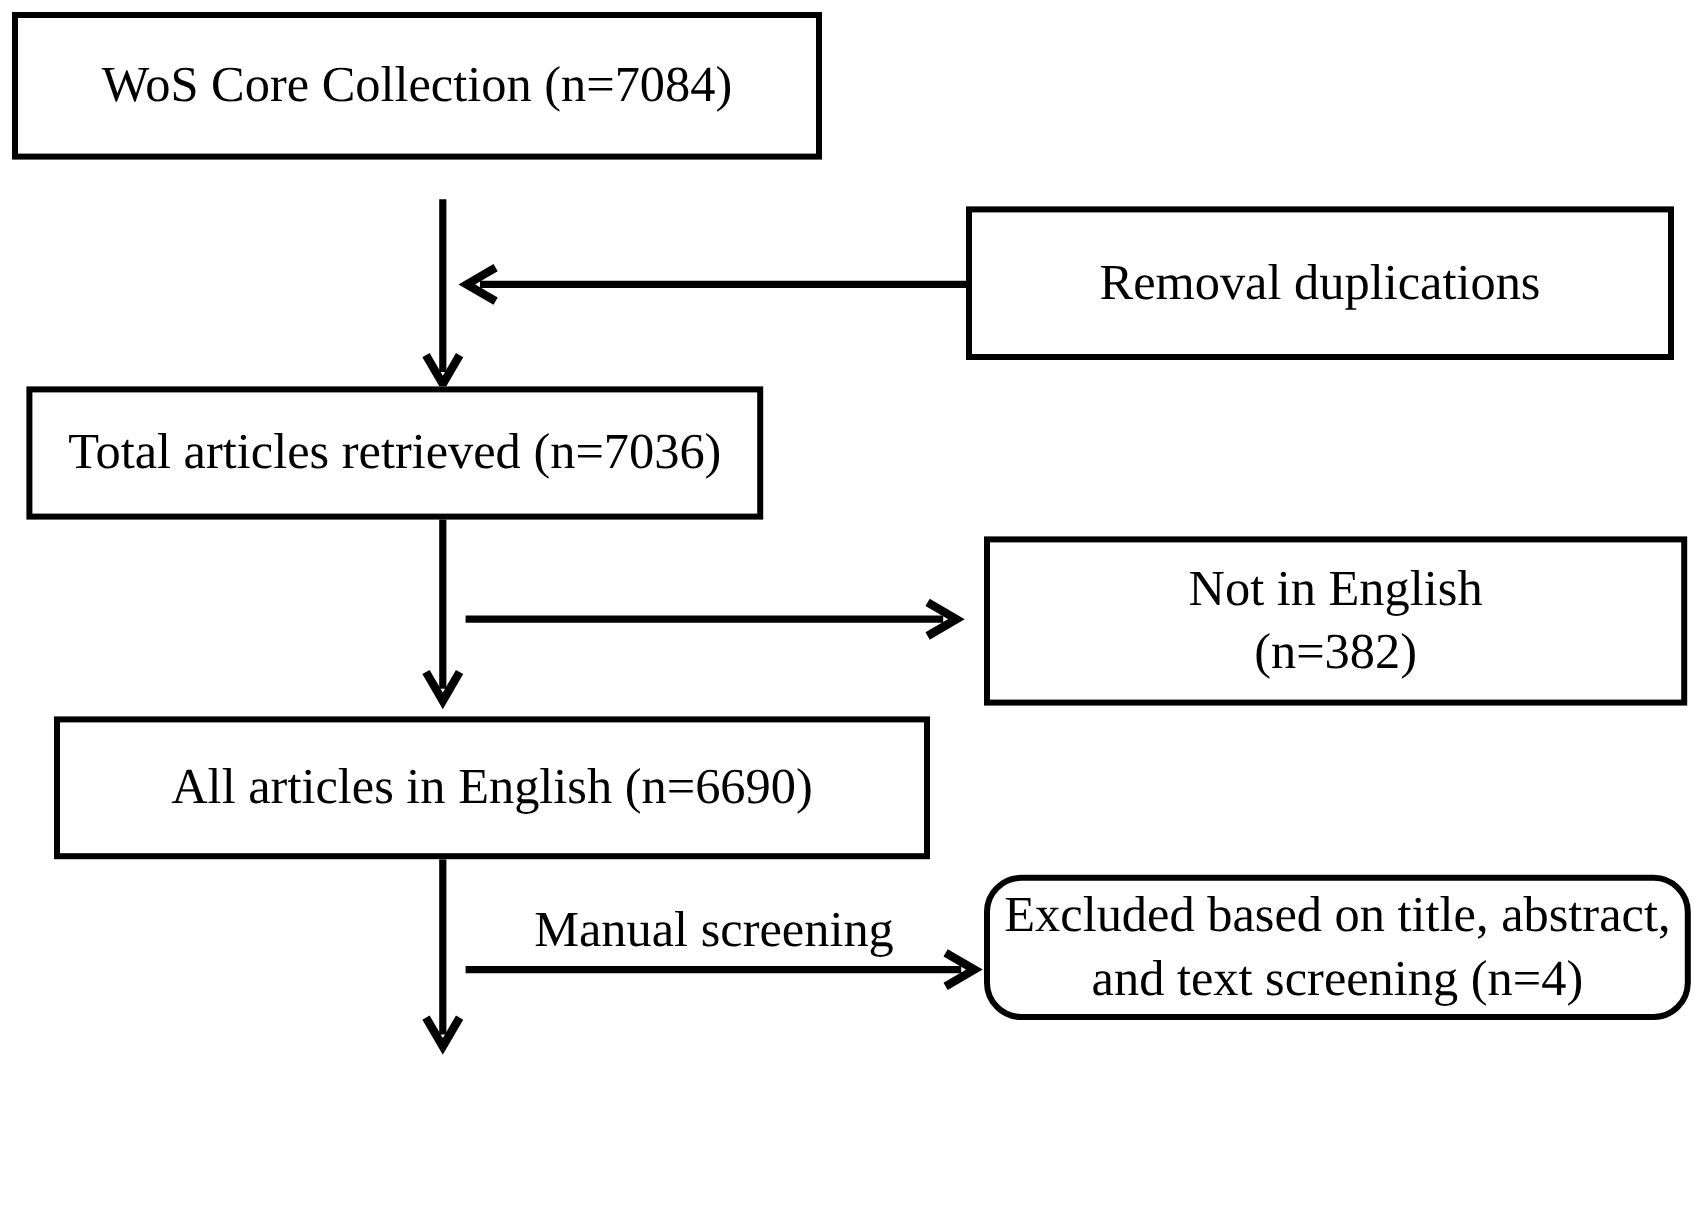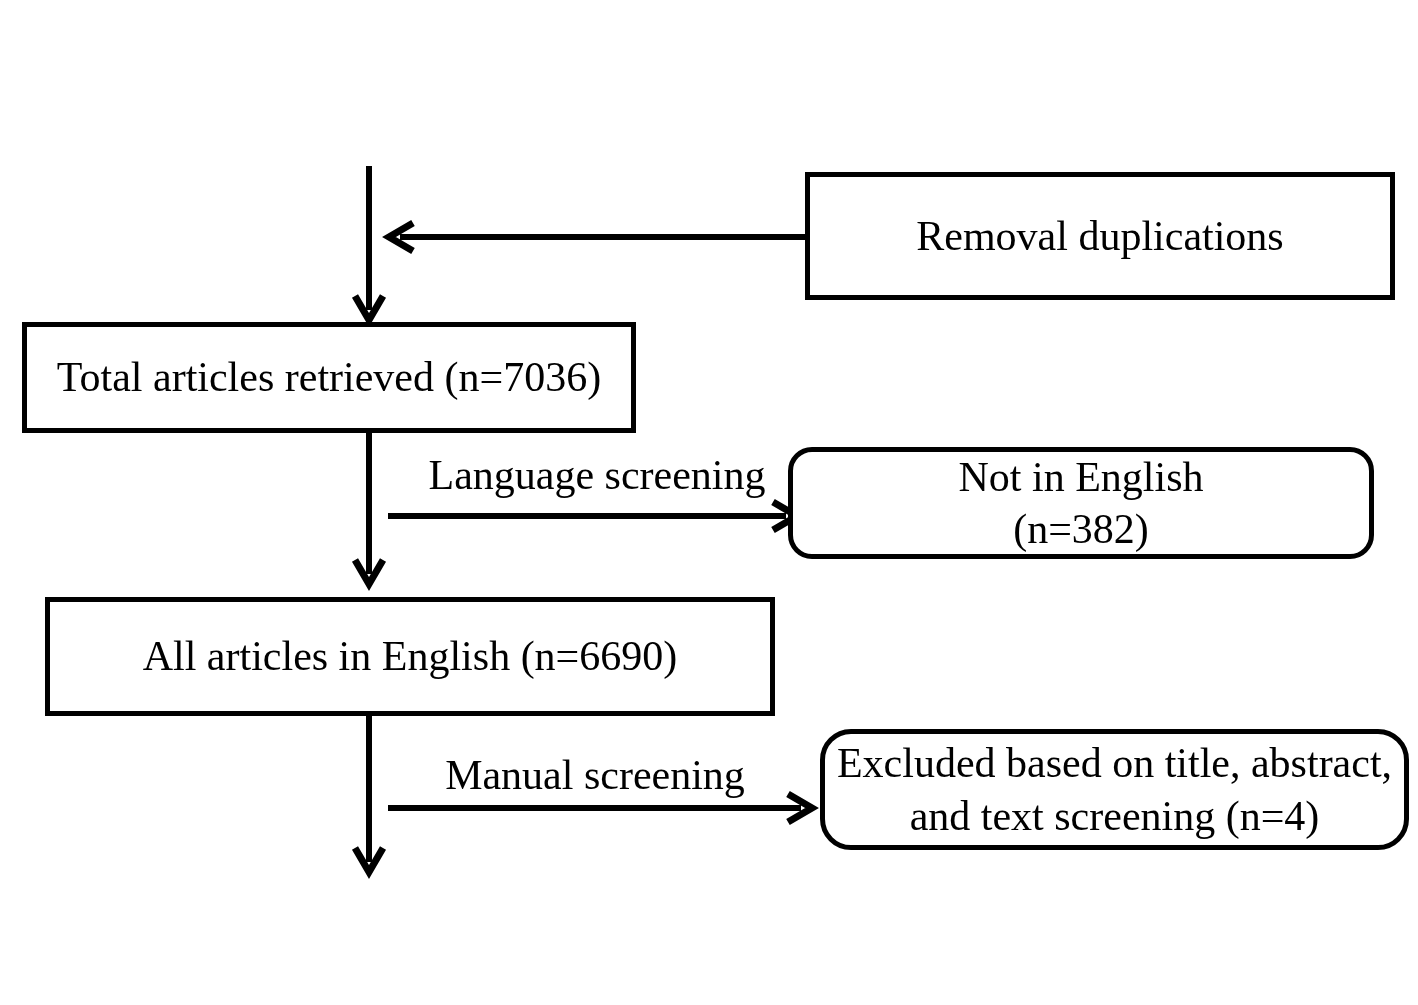--- a/index.html
+++ b/index.html
@@ -40,21 +40,21 @@
   .arrows {
     position: absolute;
     left: 0;
     top: 0;
     pointer-events: none;
   }
   
   .n-wos        { left: 10px;  top: 10px;  width: 675px; height: 123px; }
   .n-removal    { left: 805px; top: 172px; width: 590px; height: 128px; }
   .n-total      { left: 22px;  top: 322px; width: 614px; height: 111px; }
-  .n-notenglish { left: 788px; top: 447px; width: 586px; height: 112px; border-radius: 24px; }
+  .n-notenglish { left: 820px; top: 447px; width: 586px; height: 141px; }
   .n-english    { left: 28px;  top: 597px; width: 730px; height: 119px; margin-left: 17px; }
   .n-excluded   { left: 820px; top: 729px; width: 589px; height: 121px; border-radius: 31px; }
   .n-included   { left: 38px;  top: 878px; width: 733px; height: 117px; }
   .l-language   { left: 388px; top: 450px; width: 418px; }
   .l-manual     { left: 386px; top: 750px; width: 418px; }
 </style>
 </head>
 <body>
 
 <div class="canvas">
@@ -75,20 +75,23 @@
       <path d="M773 502 L797 516 L773 530" stroke-width="7"></path>
 
       <path d="M369 716 L369 862" stroke-width="6"></path>
       <path d="M355 848 L369 872 L383 848" stroke-width="7"></path>
 
       <path d="M388 808 L801 808" stroke-width="6"></path>
       <path d="M788 794 L812 808 L788 822" stroke-width="7"></path>
     </g>
   </svg>
 
+  <div class="node n-wos">
+    <span class="line">WoS Core Collection (n=7084)</span>
+  </div>
 
   <div class="node n-removal">
     <span class="line">Removal duplications</span>
   </div>
 
   <div class="node n-total">
     <span class="line">Total articles retrieved (n=7036)</span>
   </div>
 
   <div class="node n-notenglish">
@@ -99,16 +102,15 @@
   <div class="node n-english">
     <span class="line">All articles in English (n=6690)</span>
   </div>
 
   <div class="node n-excluded">
     <span class="line">Excluded based on title, abstract,</span>
     <span class="line">and text screening (n=4)</span>
   </div>
 
 
-  <div class="edge-label l-language">Language screening</div>
   <div class="edge-label l-manual">Manual screening</div>
 
 </div>
 
 </body></html>

